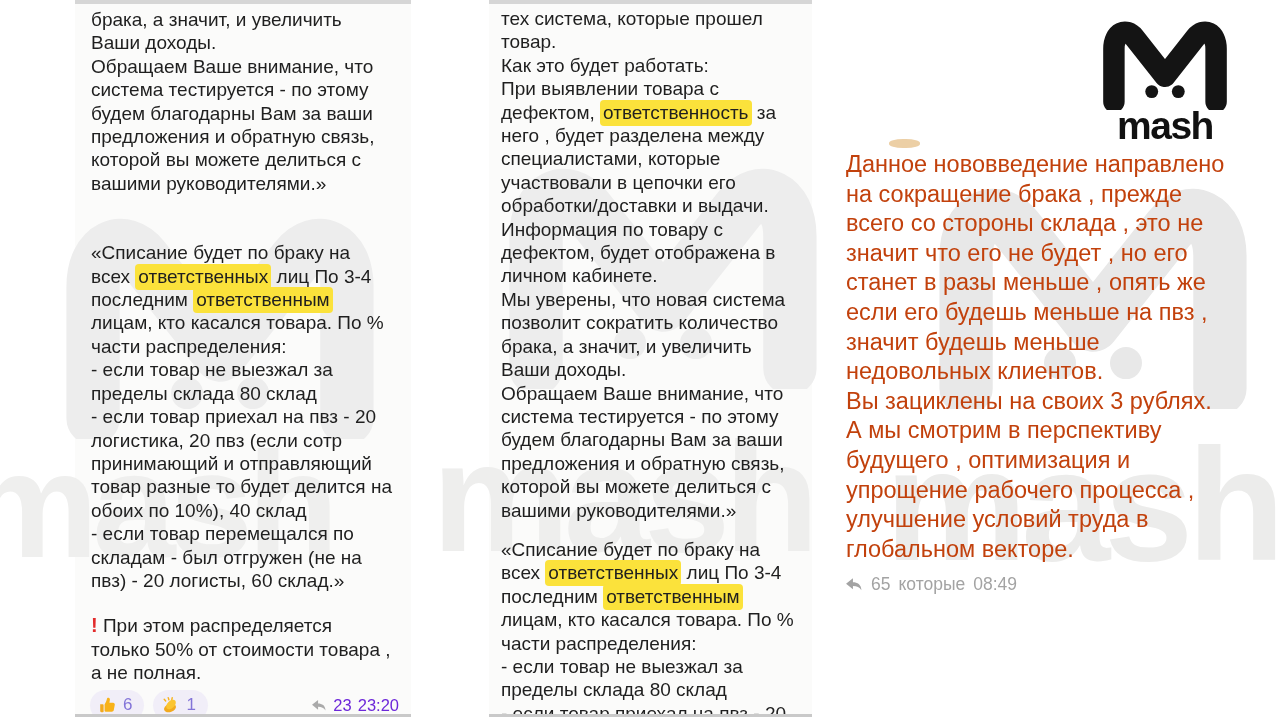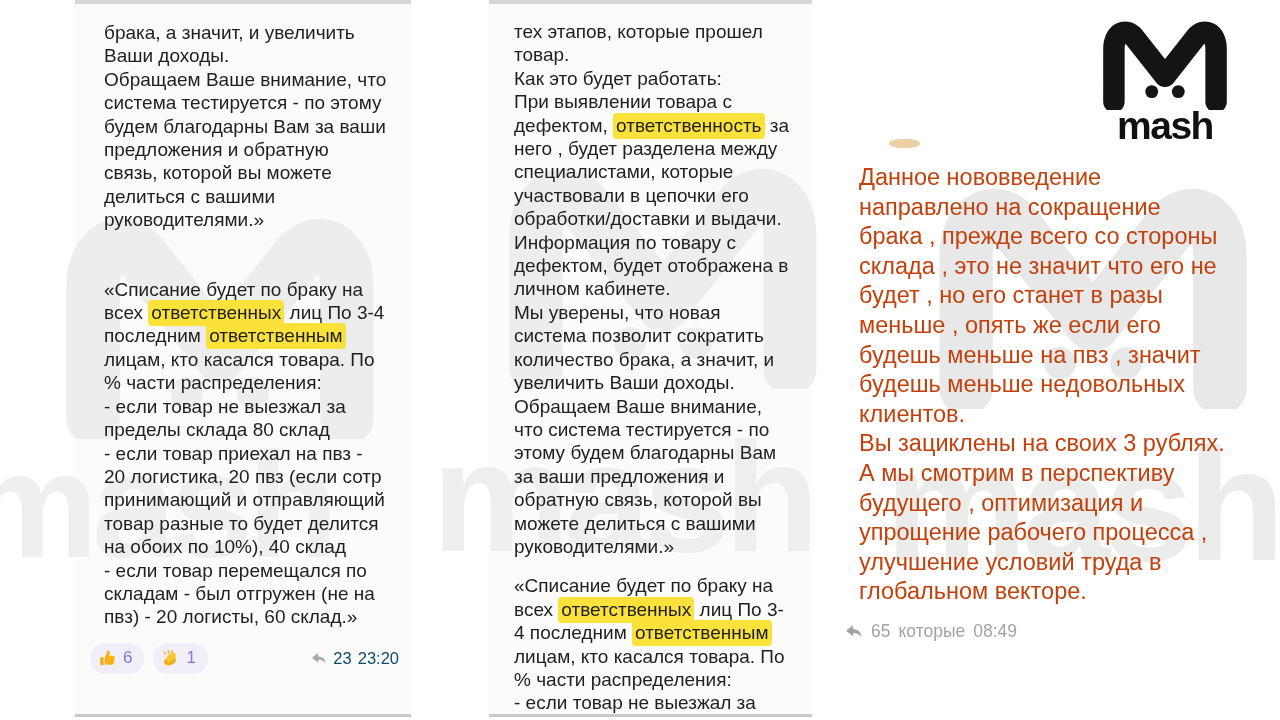--- a/index.html
+++ b/index.html
@@ -4,37 +4,37 @@
 <style>
   html,body{margin:0;padding:0;background:#fff;}
   .page{position:relative;width:1280px;height:720px;background:#ffffff;overflow:hidden;
         font-family:"Liberation Sans",sans-serif;color:#1f1f1f;}
   
   .panel{position:absolute;top:0;height:717px;background:#fbfbfa;box-sizing:border-box;
          border-top:4px solid #d6d6d6;border-bottom:3px solid #c9c9c9;overflow:hidden;}
   .panel-left{left:75px;width:336px;padding:3px 10px 0 15px;}
   .panel-mid{left:489px;width:323px;padding:2px 8px 0 11px;}
   .content{position:relative;z-index:2;}
-  .msg{margin:14px;font-size:19px;line-height:23.4px;color:#1f1f1f;white-space:pre-line;
+  .msg{margin:1px;font-size:19px;line-height:23.4px;color:#1f1f1f;white-space:pre-line;
        max-width:303px;}
   .panel-mid .msg{max-width:300px;}
   .mt-quote{margin-top:46px;}
   .mt-quote-mid{margin-top:16px;}
   .mt-note{margin-top:22px;}
   .hl{background:#fbe23b;border-radius:4px;padding:2px 3px 3px;box-decoration-break:clone;text-align:center;
       -webkit-box-decoration-break:clone;}
   .red-ex{color:#e22b2b;font-weight:800;font-size:20px;}
   
   .meta-row{display:flex;justify-content:space-between;align-items:center;margin-top:5px;
             padding-right:2px;}
   .reactions{display:flex;gap:9px;}
   .pill{display:inline-flex;align-items:center;gap:6px;background:#f1eef8;border-radius:16px;
         height:31px;padding:0 12px 0 7px;}
   .pill .cnt{color:#8374d8;font-size:17px;font-weight:500;}
-  .chat-footer{display:flex;align-items:center;gap:6px;color:#0c4a6e;font-size:16.5px;}
+  .chat-footer{display:flex;align-items:center;gap:6px;color:#6d28d9;font-size:16.5px;}
   
   .right-msg{position:absolute;left:845px;top:149px;width:398px;z-index:2;}
   .right-msg .msg{font-size:23.5px;line-height:29.6px;color:#c2410c;max-width:398px;}
   .right-meta{display:flex;justify-content:space-between;align-items:flex-end;margin-top:10px;}
   .pill-big{display:inline-flex;align-items:center;background:#f1eef8;border-radius:21px;
             height:42px;padding:0 6px 0 9px;}
   .avatar{width:33px;height:33px;border-radius:50%;display:flex;align-items:center;
           justify-content:center;position:relative;}
   .avatar-ka{background:#c879e5;color:#fff;font-size:14px;font-weight:700;z-index:2;margin-left:6px;}
   .avatar-photo{background:radial-gradient(circle at 35% 30%,#7a7a78,#1c1c1c);z-index:1;margin-left:-11px;}
@@ -79,20 +79,21 @@
   <div class="wm-word" style="left:885px;top:425px;font-size:160px;color:#ececeb;">mash</div>
 
   <div class="panel panel-left">
     <div class="content">
       <p class="msg"><span>брака, а значит, и увеличить Ваши доходы.
 Обращаем Ваше внимание, что система тестируется - по этому будем благодарны Вам за ваши предложения и обратную связь, которой вы можете делиться с вашими руководителями.»</span></p>
       <p class="msg mt-quote"><span>«Списание будет по браку на всех </span><span class="hl">ответственных</span><span> лиц По 3-4 последним </span><span class="hl">ответственным</span><span> лицам, кто касался товара. По % части распределения:
 - если товар не выезжал за пределы склада 80 склад
 - если товар приехал на пвз - 20 логистика, 20 пвз (если сотр принимающий и отправляющий товар разные то будет делится на обоих по 10%), 40 склад
 - если товар перемещался по складам - был отгружен (не на пвз) - 20 логисты, 60 склад.»</span></p>
+      <p class="msg mt-note"><span class="red-ex">!</span><span> При этом распределяется только 50% от стоимости товара , а не полная.</span></p>
       <div class="meta-row">
         <div class="reactions">
           <div class="pill">
             <svg width="20" height="20" viewBox="0 0 20 20">
               <path d="M3.2,9.2 h2.6 c0.5,0 0.8,0.4 0.8,0.8 v6.4 c0,0.5 -0.4,0.8 -0.8,0.8 H4.4 c-0.7,0 -1.2,-0.5 -1.2,-1.2 z" fill="#f2aa1e"></path>
               <path d="M7.6,16.9 V9.6 c0,-0.3 2,-3.4 2.3,-5.6 c0.1,-1 0.9,-1.5 1.7,-1.3 c0.9,0.2 1.4,1 1.3,2 l-0.5,3 h3.7 c1.1,0 1.9,1 1.7,2 l-1,5.3 c-0.2,1 -1,1.7 -2,1.7 h-5.7 c-0.6,0 -1.5,-0.4 -1.5,-0.8 z" fill="#f8b219"></path>
             </svg>
             <span class="cnt">6</span>
           </div>
           <div class="pill">
@@ -114,21 +115,21 @@
           </svg>
           <span>23</span>
           <span>23:20</span>
         </div>
       </div>
     </div>
   </div>
 
   <div class="panel panel-mid">
     <div class="content">
-      <p class="msg"><span>тех этапов, которые прошел товар.
+      <p class="msg"><span>тех система, которые прошел товар.
 Как это будет работать:
 При выявлении товара с дефектом, </span><span class="hl">ответственность</span><span> за него , будет разделена между специалистами, которые участвовали в цепочки его обработки/доставки и выдачи.
 Информация по товару с дефектом, будет отображена в личном кабинете.
 Мы уверены, что новая система позволит сократить количество брака, а значит, и увеличить Ваши доходы.
 Обращаем Ваше внимание, что система тестируется - по этому будем благодарны Вам за ваши предложения и обратную связь, которой вы можете делиться с вашими руководителями.»</span></p>
       <p class="msg mt-quote-mid"><span>«Списание будет по браку на всех </span><span class="hl">ответственных</span><span> лиц По 3-4 последним </span><span class="hl">ответственным</span><span> лицам, кто касался товара. По % части распределения:
 - если товар не выезжал за пределы склада 80 склад
 - если товар приехал на пвз - 20 логистика, 20 пвз (если сотр принимающий и отправляющий товар разные то будет делится на</span></p>
     </div>
   </div>

